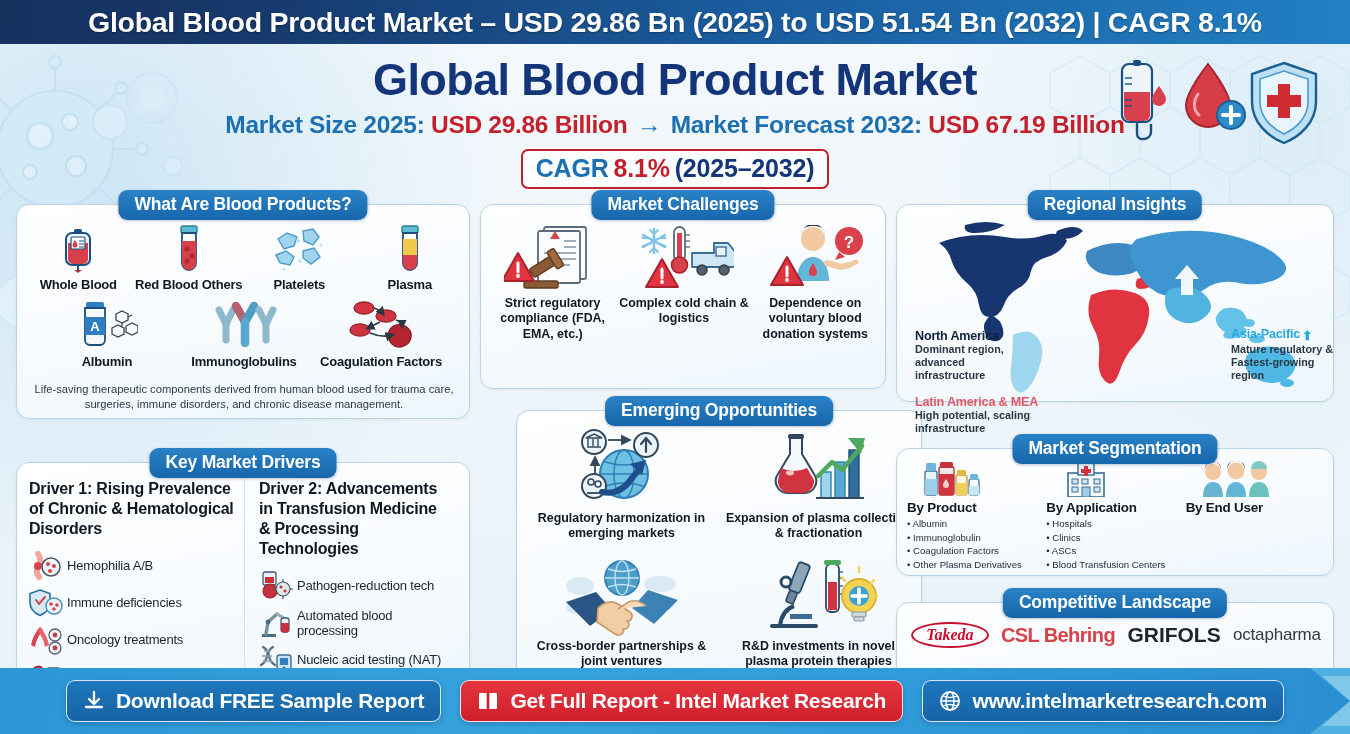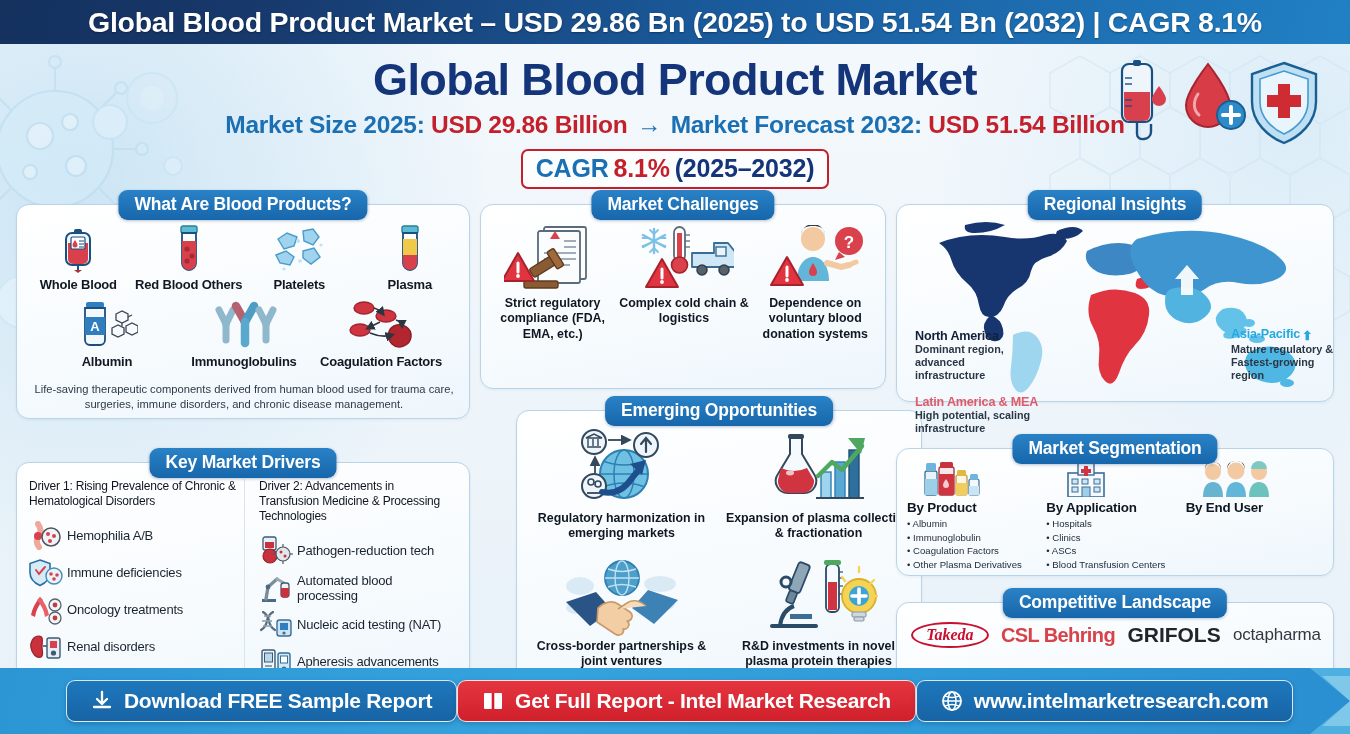--- a/index.html
+++ b/index.html
@@ -149,21 +149,21 @@
     position: absolute; bottom: 6px; left: 10px; width: 434px;
     text-align: center; font-size: 11.2px; color: #2d3a47; line-height: 1.32;
   }
 
   
   #panel-drivers { left: 16px; top: 418px; width: 454px; height: 245px; }
   .drivers-wrap { position: absolute; top: 16px; left: 12px; width: 430px; display: flex; }
   .driver-col { width: 50%; padding-right: 8px; }
   .driver-col + .driver-col { border-left: 1px solid #d7e5f0; padding-left: 14px; }
   .driver-head {
-    font-size: 12px; font-weight: normal; color: #0f1722;
+    font-size: 16px; font-weight: bold; color: #0f1722;
     line-height: 1.25; margin-bottom: 8px; letter-spacing: -0.2px;
   }
   .driver-item { display: flex; align-items: center; height: 37px; }
   .driver-ico { width: 34px; height: 30px; flex: 0 0 34px; }
   .driver-txt { font-size: 13px; color: #1a2430; margin-left: 4px; letter-spacing: -0.2px; }
 
   
   #panel-challenges { left: 480px; top: 160px; width: 406px; height: 185px; }
   .chal-grid { position: absolute; top: 18px; left: 6px; width: 394px; display: flex; }
   .chal-item { width: 33.33%; text-align: center; }
@@ -235,21 +235,21 @@
     padding: 0 66px;
     z-index: 30;
   }
   .cta {
     height: 42px;
     border-radius: 9px;
     display: flex;
     align-items: center;
     justify-content: center;
     gap: 11px;
-    padding: 0 24px;
+    padding: 0 16px;
     color: #ffffff;
     font-size: 21px;
     font-weight: bold;
     letter-spacing: -0.3px;
     white-space: nowrap;
     border: 1.6px solid rgba(255,255,255,.85);
     box-shadow: 0 2px 5px rgba(10,50,90,.28);
   }
   .cta-blue { background: linear-gradient(180deg, #1e78bd 0%, #1763a4 100%); }
   .cta-red  { background: linear-gradient(180deg, #e53640 0%, #cf1f2b 100%); }
@@ -354,21 +354,21 @@
   </svg>
 
   <div class="hero">
     <div class="hero-title">Global Blood Product Market</div>
 
     <div class="hero-sub">
       <span class="c-blue">Market Size 2025:</span>
       <span class="c-red">USD 29.86 Billion</span>
       <span class="c-arrow">→</span>
       <span class="c-blue">Market Forecast 2032:</span>
-      <span class="c-red">USD 51.54 Billion</span>
+      <span class="c-red">USD 67.19 Billion</span>
     </div>
 
     <div class="cagr-box">
       <span class="c-blue">CAGR</span>
       <span class="c-red">8.1%</span>
       <span class="c-navy">(2025–2032)</span>
     </div>
 
     <svg class="hero-icons" viewBox="0 0 210 96">
 

